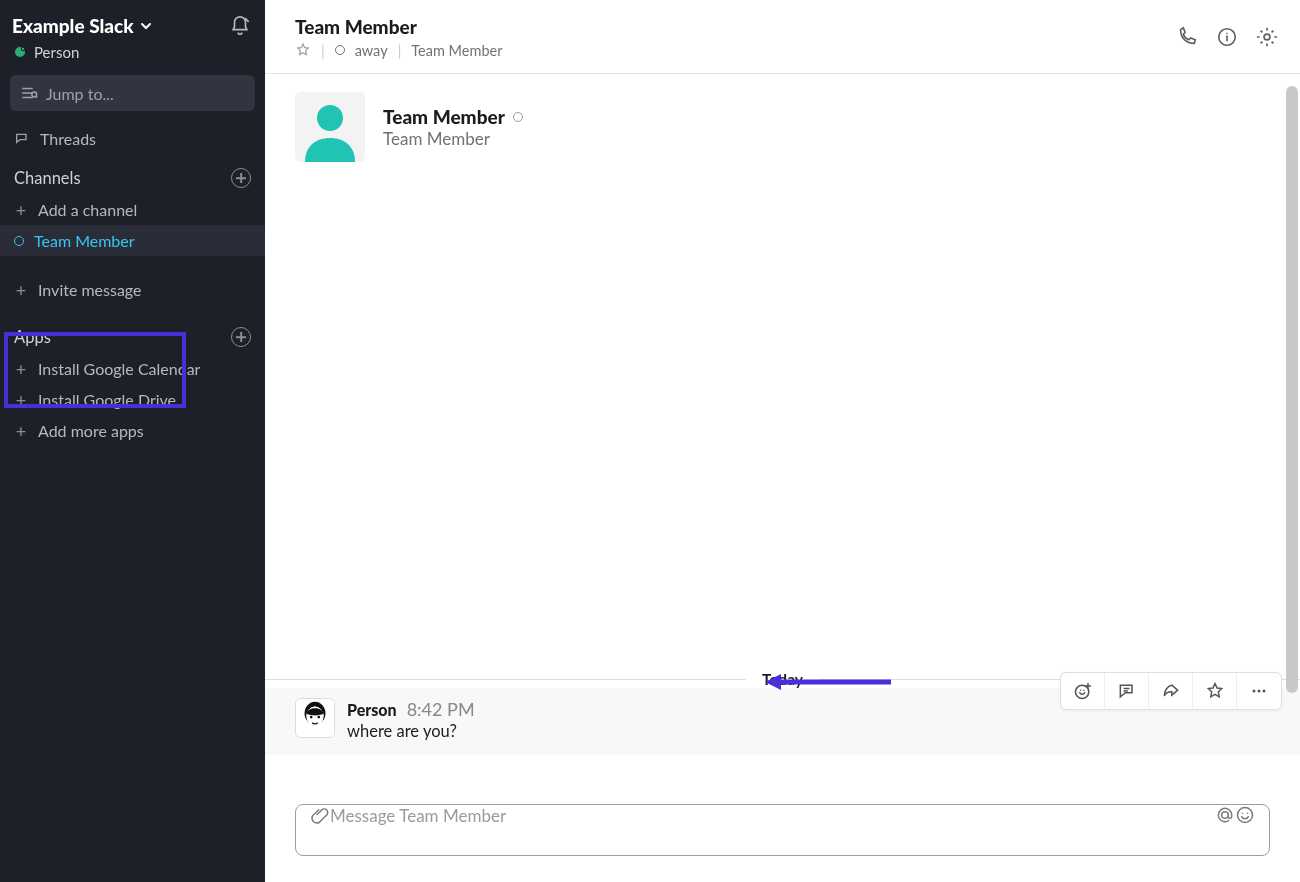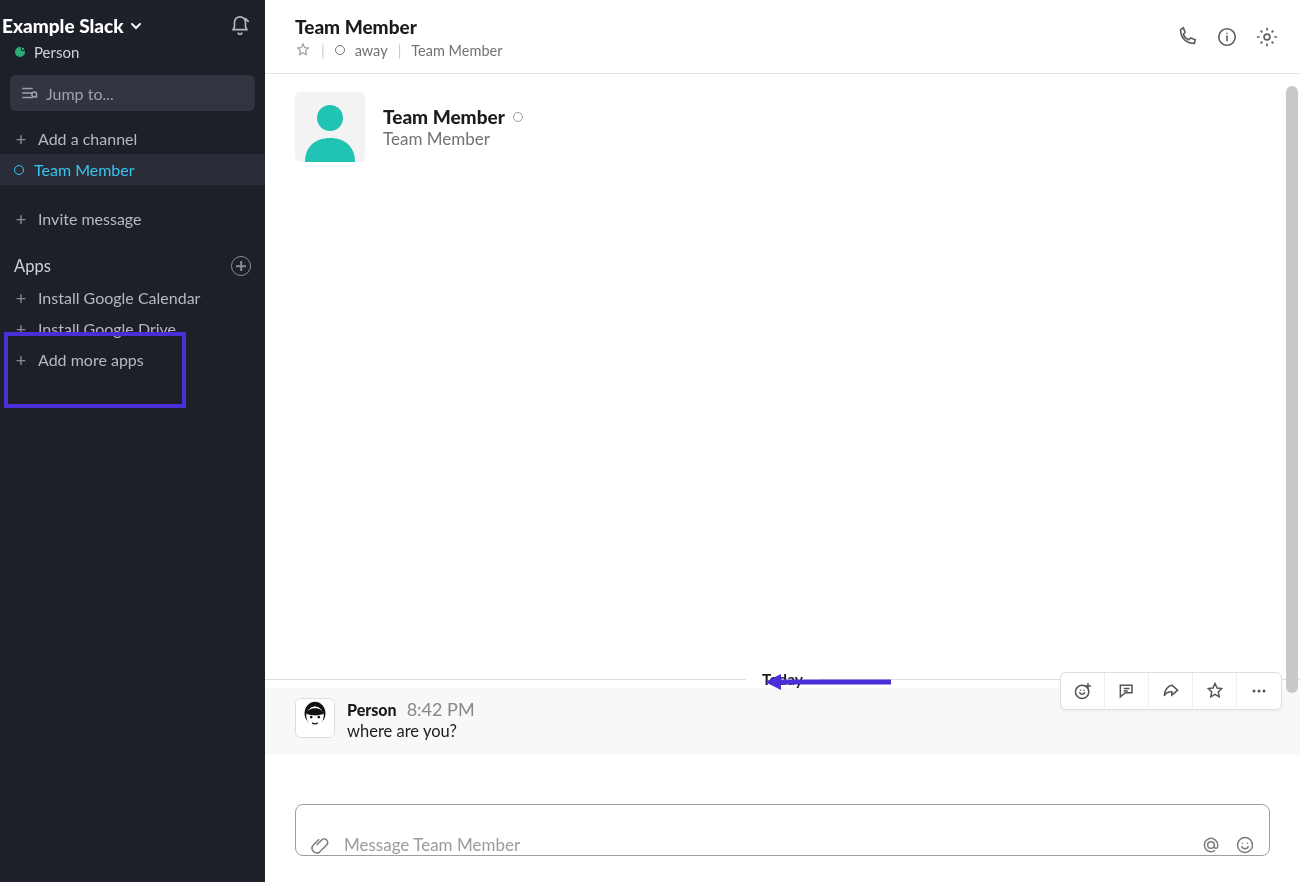--- a/index.html
+++ b/index.html
@@ -1,20 +1,20 @@
 <!DOCTYPE html>
 <html><head>
 <meta charset="utf-8">
 <style>
   * { box-sizing: border-box; margin: 0; padding: 0; }
   html, body { width: 1300px; height: 882px; font-family: "Lato","Helvetica Neue",Arial,sans-serif; overflow:hidden; background:#fff;}
   .app { display:flex; width:1300px; height:882px; }
   
   .sidebar { width:265px; background:#1d2029; color:#b6b8bf; display:flex; flex-direction:column; padding-top:8px;}
-  .ws-header { display:flex; align-items:center; justify-content:space-between; padding:6px 14px 4px 2px;}
+  .ws-header { display:flex; align-items:center; justify-content:space-between; padding:6px 14px 4px 12px;}
   .ws-name { color:#fff; font-weight:900; font-size:19px; display:flex; align-items:center; gap:6px; cursor:pointer;}
   .ws-name svg{flex:none;}
   .user-row { display:flex; align-items:center; gap:8px; padding:2px 14px 10px 14px; font-size:15px; color:#d0d2d8;}
   .jump { margin:4px 10px 12px 10px; background:#31353f; border-radius:6px; height:36px; display:flex; align-items:center; gap:8px; padding:0 10px; color:#9ea1aa; font-size:16px; cursor:pointer;}
   .section-item, .section-header { display:flex; align-items:center; gap:10px; padding:6px 14px; font-size:16px; color:#b6b8bf; cursor:pointer;}
   .section-header { justify-content:space-between; color:#cfd1d8; font-size:16.5px; padding-top:14px;}
   .section-header .left{display:flex;align-items:center;gap:10px;font-weight:400;}
   .plus-circle{width:20px;height:20px;border:1.6px solid #8a8d96;border-radius:50%;position:relative;}
   .plus-circle::before,.plus-circle::after{content:"";position:absolute;background:#8a8d96;}
   .plus-circle::before{left:50%;top:4px;bottom:4px;width:1.6px;transform:translateX(-50%);} 
@@ -47,21 +47,21 @@
   .msg-hovered{background:#f8f8f8;}
   .avatar-sm{width:40px;height:40px;border-radius:6px;background:#fff;border:1px solid #ddd;overflow:hidden;display:flex;align-items:center;justify-content:center;}
   .msg-head{display:flex;align-items:baseline;gap:10px;}
   .msg-author{font-weight:900;color:#1d1c1d;font-size:16px;}
   .msg-time{color:#888;font-size:18px;}
   .msg-text{font-size:16.5px;color:#1d1c1d;margin-top:1px;}
   .msg-actions{position:absolute;right:18px;top:-16px;background:#fff;border:1px solid #dedfe1;border-radius:6px;display:flex;align-items:center;box-shadow:0 1px 3px rgba(0,0,0,.06);}  
   .msg-actions .btn{width:44px;height:36px;display:flex;align-items:center;justify-content:center;cursor:pointer;color:#555;border-right:1px solid #eee;}
   .msg-actions .btn:last-child{border-right:none;}
   .composer-wrap{padding:8px 30px 26px 30px;}
-  .composer{border:1.5px solid #9d9ea2;border-radius:8px;height:52px;display:flex;align-items:flex-end;padding:0 14px;gap:14px;color:#9a9b9e;}
+  .composer{border:1.5px solid #9d9ea2;border-radius:8px;height:52px;display:flex;align-items:flex-start;padding:0 14px;color:#9a9b9e;}
   .composer .ph{flex:1;font-size:17px;}
   .scroll-track{position:absolute;right:2px;top:86px;bottom:90px;width:12px;}
   .scroll-thumb{position:absolute;left:0;right:0;top:0;height:86%;background:#c7c8ca;border-radius:6px;}
   .arrow-annot{position:absolute;pointer-events:none;}
   .ic{display:inline-flex;}
   .star{color:#9b9da2;}
   svg{display:block;}
 </style>
 </head>
 <body>
@@ -97,21 +97,31 @@
 
     <div class="jump">
       <svg width="18" height="18" viewBox="0 0 24 24" fill="none" stroke="#9ea1aa" stroke-width="2">
           <path d="M3 6h14M3 12h14M3 18h14"></path>
           <circle cx="19" cy="14" r="3.2"></circle>
           <path d="M21.5 16.5 L23 18"></path>
         </svg>
       <span>Jump to...</span>
     </div>
 
-
+    <div class="section-item">
+      <svg width="16" height="16" viewBox="0 0 24 24" fill="none" stroke="#9ea1aa" stroke-width="2">
+          <path d="M4 5h14v8H9l-5 4z"></path>
+        </svg>
+      <span>Threads</span>
+    </div>
+
+    <div class="section-header">
+      <span class="left">Channels</span>
+      <span class="plus-circle"></span>
+    </div>
     <div class="section-item">
       <span class="plus-small">+</span>
       <span>Add a channel</span>
     </div>
 
     <div class="section-item dm-item active">
       <span class="away-ring"></span>
       <span>Team Member</span>
     </div>
 

